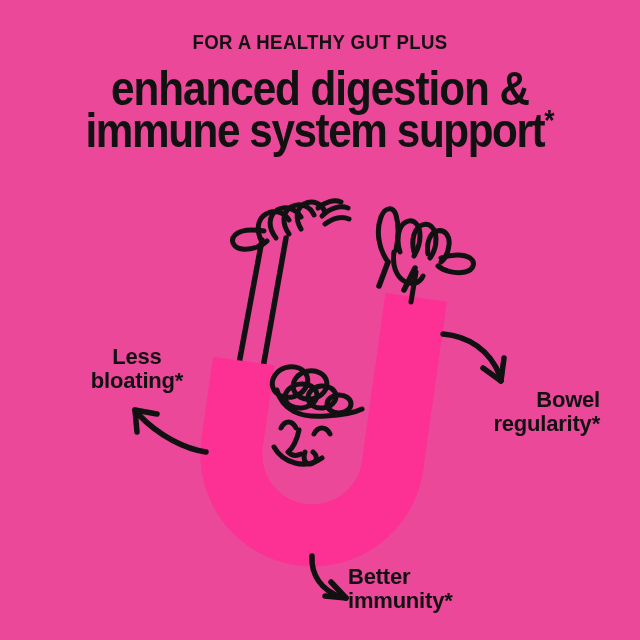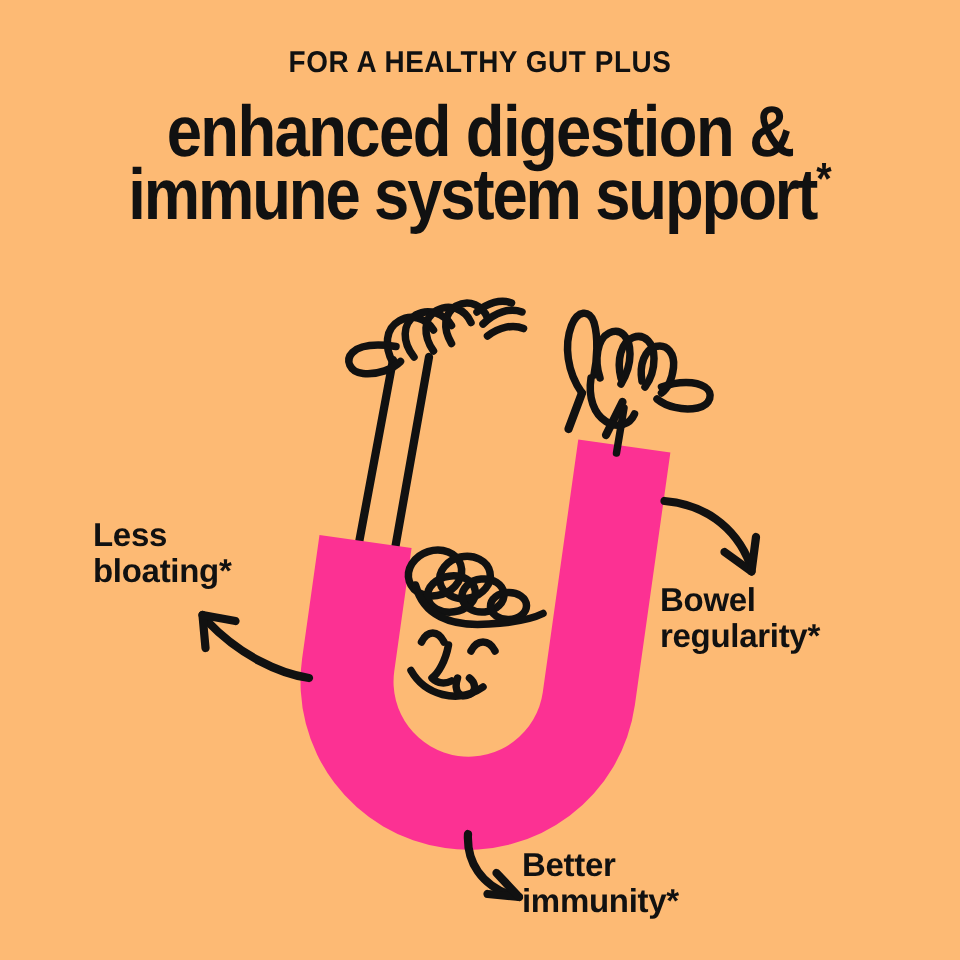--- a/index.html
+++ b/index.html
@@ -10,21 +10,21 @@
     width: 640px;
     height: 640px;
     overflow: hidden;
     font-family: "Liberation Sans", sans-serif;
     background: #e8f853;
   }
   #stage {
     position: relative;
     width: 640px;
     height: 640px;
-    background: #fdba74;
+    background: #ec4899;
     overflow: hidden;
   }
 
   
   .headline-block {
     position: absolute;
     left: 0;
     top: 0;
     width: 640px;
     text-align: center;
@@ -88,26 +88,27 @@
     font-weight: 700;
     font-size: 22px;
     line-height: 24px;
     letter-spacing: -0.2px;
     white-space: pre-line;
   }
   .callout.left {
     left: 62px;
     top: 345px;
     width: 150px;
+    text-align: center;
   }
   .callout.right {
     left: 440px;
     top: 388px;
     width: 160px;
-    text-align: left;
+    text-align: right;
   }
   .callout.bottom {
     left: 348px;
     top: 565px;
     width: 160px;
     text-align: left;
   }
 </style>
 </head>
 <body>

